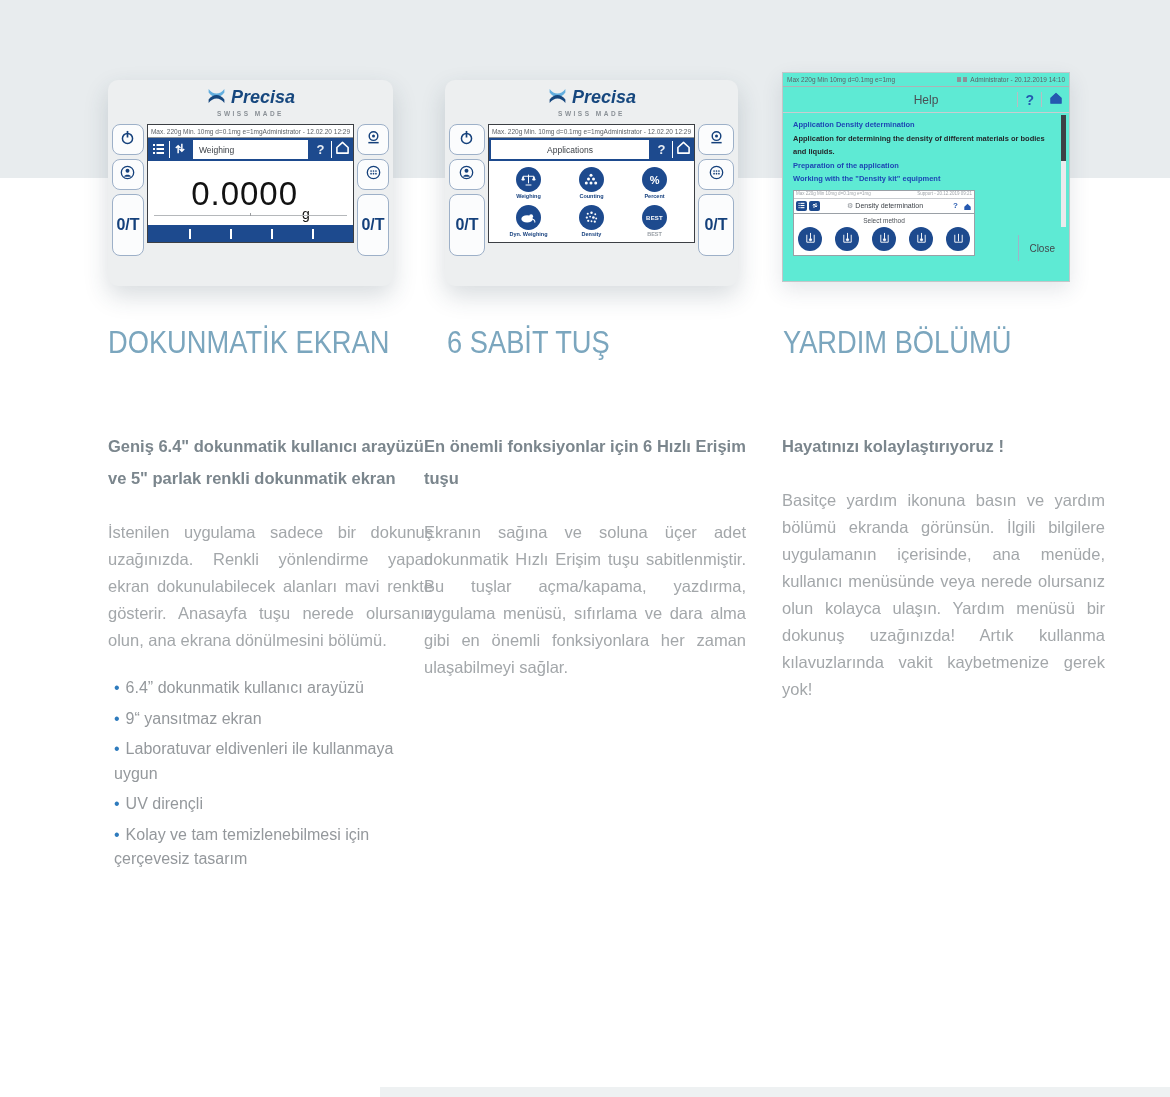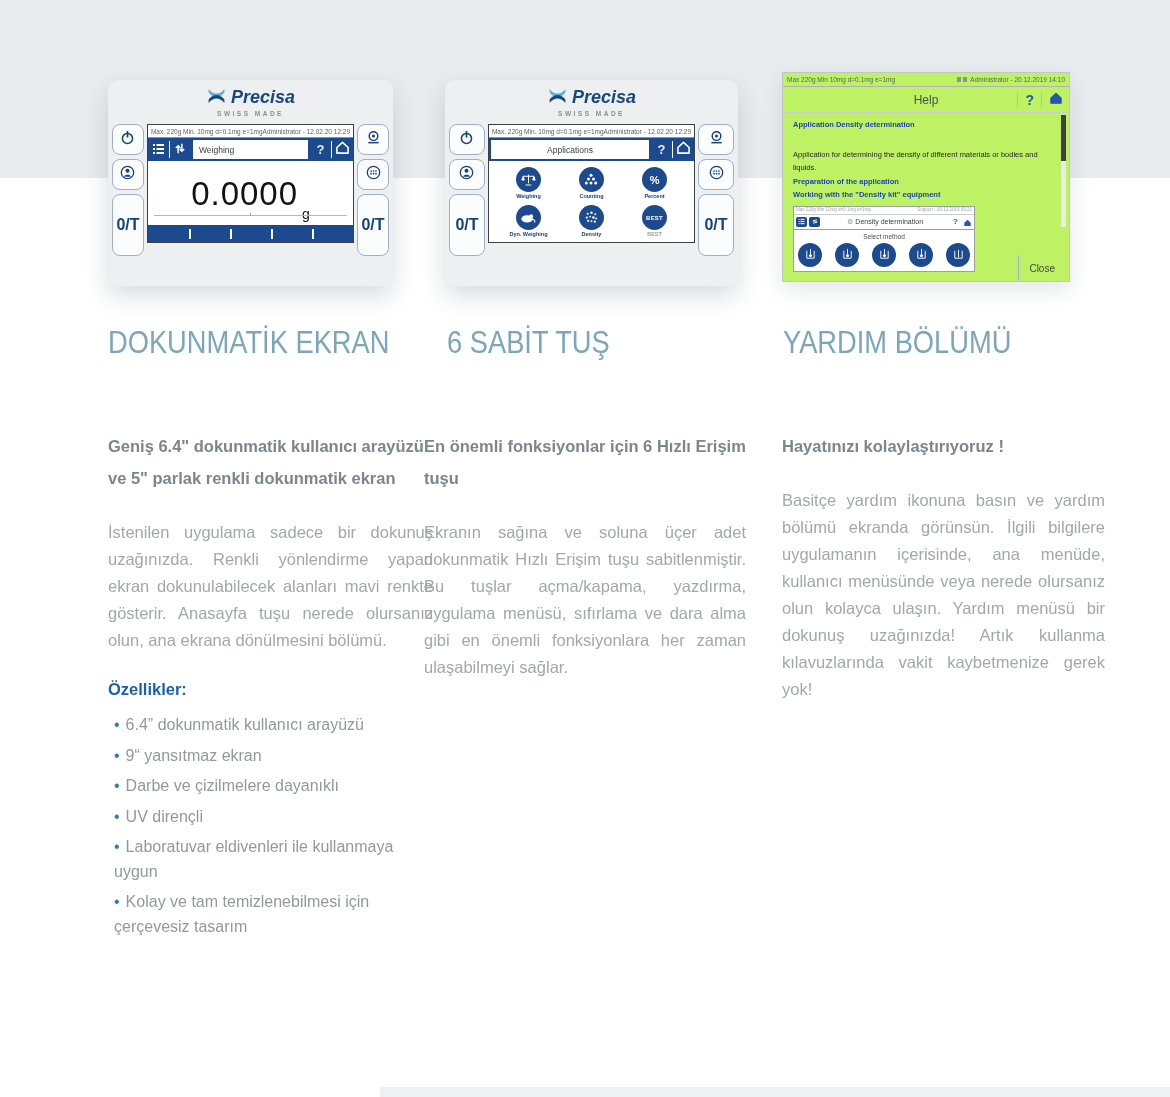--- a/index.html
+++ b/index.html
@@ -45,50 +45,50 @@
             grid-template-rows:1fr 1fr;padding:3px 8px 2px;}
   .app{display:flex;flex-direction:column;align-items:center;justify-content:center;gap:1px;}
   .app-circle{width:25px;height:25px;border-radius:50%;background:#1d4a8e;display:flex;
               align-items:center;justify-content:center;color:#fff;}
   .app-label{font-size:5.5px;font-weight:bold;color:#16407e;white-space:nowrap;}
   .app-label.muted{color:#9aa0a6;}
   .pct{font-size:11px;font-weight:bold;color:#fff;}
   .best-txt{font-size:6px;font-weight:bold;color:#fff;letter-spacing:.2px;}
 
   
-  .dev3{left:782px;top:72px;width:286px;height:208px;background:#bef264;border:1px solid #c3c6c9;
+  .dev3{left:782px;top:72px;width:286px;height:208px;background:#5eead4;border:1px solid #c3c6c9;
         box-shadow:0 8px 20px rgba(40,60,80,.12);}
   .h-status{height:13px;display:flex;justify-content:space-between;align-items:center;padding:0 4px;
             border-bottom:1px solid #aeb2b6;font-size:6.5px;color:#5c6166;white-space:nowrap;}
   .h-staticons{display:inline-flex;gap:2px;margin-right:3px;vertical-align:middle;}
   .h-staticons i{display:block;width:4px;height:5px;background:#8d9298;}
   .h-title{height:25px;display:flex;align-items:center;border-bottom:1px solid #c9ccd0;position:relative;}
   .h-title-text{position:absolute;left:0;right:0;text-align:center;font-size:12px;color:#4a4f55;}
   .h-title-right{position:absolute;right:6px;display:flex;align-items:center;gap:7px;}
   .h-q{color:#2559b0;font-size:14px;font-weight:bold;}
   .h-vline{width:1px;height:15px;background:#b9bdc2;}
   .h-content{position:relative;padding:5px 10px 0;}
   .h-line{font-size:7.5px;line-height:13.5px;white-space:nowrap;}
   .h-link{color:#1d46b4;font-weight:bold;}
-  .h-body{color:#24282c;font-weight:normal;margin-top:16px;}
+  .h-body{color:#24282c;font-weight:bold;}
   .mini{margin-top:4px;width:180px;border:1px solid #9aa0a6;background:#fff;}
   .mini-status{height:7px;display:flex;justify-content:space-between;padding:0 2px;
                font-size:4.5px;color:#a0a5aa;border-bottom:1px solid #c9ccd0;white-space:nowrap;overflow:hidden;}
   .mini-title{height:14px;display:flex;align-items:center;border-bottom:1px solid #9aa0a6;padding:0 2px;gap:2px;}
   .mini-ic{width:11px;height:10px;background:#1d4a8e;border-radius:2px;display:flex;align-items:center;justify-content:center;}
   .mini-title-text{flex:1;text-align:center;font-size:7px;color:#3a3f45;}
   .mini-gear{color:#8d9298;font-size:7px;margin-right:2px;}
   .mini-q{color:#2559b0;font-size:8px;font-weight:bold;margin:0 3px;}
   .mini-sub{text-align:center;font-size:6.5px;color:#4a4f55;margin-top:3px;}
   .mini-row{display:flex;justify-content:space-between;padding:3px 4px 4px;}
   .mini-circle{width:24px;height:24px;border-radius:50%;background:#1d4a8e;display:flex;
                align-items:center;justify-content:center;}
   .h-scroll{position:absolute;right:3px;top:42px;width:5px;height:112px;background:#e9ebed;}
   .h-thumb{position:absolute;top:0;left:0;width:5px;height:46px;background:#3d4146;}
-  .h-closewrap{position:absolute;right:14px;bottom:0;display:flex;align-items:center;gap:10px;padding-left:39px;}
+  .h-closewrap{position:absolute;right:14px;bottom:20px;display:flex;align-items:center;gap:10px;padding-left:39px;}
   .h-closeline{width:1px;height:26px;background:#9fb3c9;}
   .h-close{font-size:10px;color:#43474c;}
 
   
   .heading{font-size:31px;color:#7ba6be;white-space:nowrap;transform:scaleX(.88);
            transform-origin:left center;letter-spacing:0;}
   .hd1{left:108px;top:325px;} .hd2{left:447px;top:325px;} .hd3{left:783px;top:325px;}
   .col{line-height:27px;font-size:16.5px;color:#a3a7aa;}
   .col1{left:108px;top:430px;width:325px;}
   .col2{left:424px;top:430px;width:322px;}
@@ -521,26 +521,24 @@
     </div>
   </div>
 
   <div class="abs heading hd1">DOKUNMATİK EKRAN</div>
   <div class="abs heading hd2">6 SABİT TUŞ</div>
   <div class="abs heading hd3">YARDIM BÖLÜMÜ</div>
 
   <div class="abs col col1">
     <p class="intro">Geniş 6.4" dokunmatik kullanıcı arayüzü ve 5" parlak renkli dokunmatik ekran</p>
     <p class="body">İstenilen uygulama sadece bir dokunuş uzağınızda. Renkli yönlendirme yapan ekran dokunulabilecek alanları mavi renkte gösterir. Anasayfa tuşu nerede olursanız olun, ana ekrana dönülmesini bölümü.</p>
-    <div class="features-title">Özellikler:</div>
     <p class="feature"><span class="dot">•</span><span>6.4” dokunmatik kullanıcı arayüzü</span></p>
     <p class="feature"><span class="dot">•</span><span>9“ yansıtmaz ekran</span></p>
-    <p class="feature"><span class="dot">•</span><span>Darbe ve çizilmelere dayanıklı</span></p>
+    <p class="feature"><span class="dot">•</span><span>Laboratuvar eldivenleri ile kullanmaya uygun</span></p>
     <p class="feature"><span class="dot">•</span><span>UV dirençli</span></p>
-    <p class="feature"><span class="dot">•</span><span>Laboratuvar eldivenleri ile kullanmaya uygun</span></p>
     <p class="feature"><span class="dot">•</span><span>Kolay ve tam temizlenebilmesi için çerçevesiz tasarım</span></p>
   </div>
 
   <div class="abs col col2">
     <p class="intro">En önemli fonksiyonlar için 6 Hızlı Erişim tuşu</p>
     <p class="body">Ekranın sağına ve soluna üçer adet dokunmatik Hızlı Erişim tuşu sabitlenmiştir. Bu tuşlar açma/kapama, yazdırma, uygulama menüsü, sıfırlama ve dara alma gibi en önemli fonksiyonlara her zaman ulaşabilmeyi sağlar.</p>
   </div>
 
   <div class="abs col col3">
     <p class="intro">Hayatınızı kolaylaştırıyoruz !</p>

